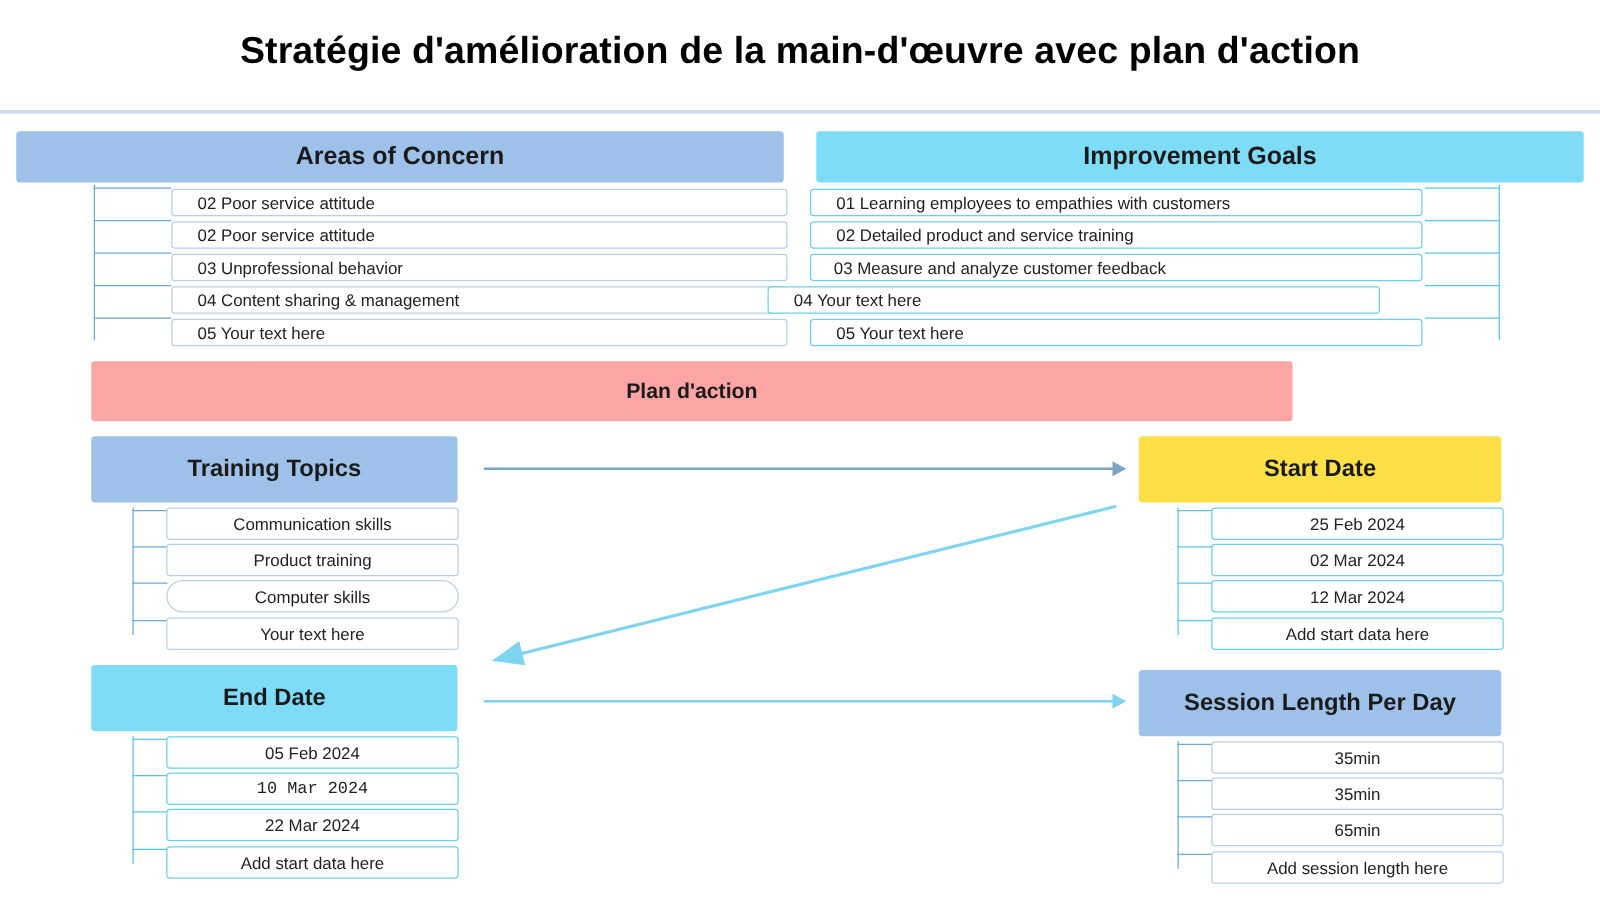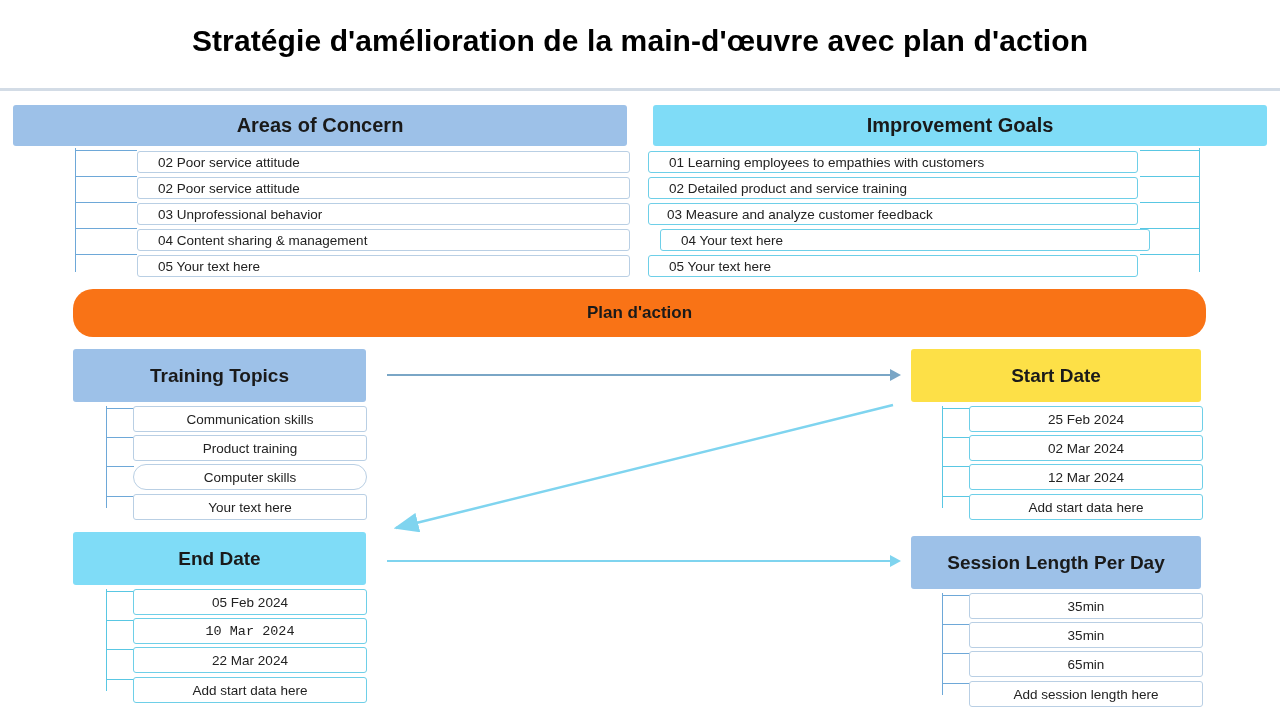--- a/index.html
+++ b/index.html
@@ -48,21 +48,21 @@
     justify-content: center;
     font-weight: bold;
     color: #1a1a1a;
     border-radius: 3px;
   }
   .hdr-blue  { background: #9dc1e8; }
   .hdr-cyan  { background: #7fdcf7; }
 
   #hdr-concern { left: 13px;  top: 105px; width: 614px; height: 41px; font-size: 20px; }
   #hdr-goals   { left: 653px; top: 105px; width: 614px; height: 41px; font-size: 20px; }
-  #hdr-plan    { left: 73px;  top: 289px; width: 1133px; height: 48px; font-size: 17px; background:#f97316;border-radius:20px; }
+  #hdr-plan    { left: 73px;  top: 289px; width: 961px; height: 48px; font-size: 17px; background:#fca5a5; }
   #hdr-training{ left: 73px;  top: 349px; width: 293px; height: 53px; font-size: 19px; background:#9dc1e8; }
   #hdr-start   { left: 911px; top: 349px; width: 290px; height: 53px; font-size: 19px; background:#fde047; }
   #hdr-end     { left: 73px;  top: 532px; width: 293px; height: 53px; font-size: 19px; background:#7fdcf7; }
   #hdr-session { left: 911px; top: 536px; width: 290px; height: 53px; font-size: 19px; background:#9dc1e8; }
 
   
   .item {
     position: absolute;
     box-sizing: border-box;
     background: #ffffff;
@@ -135,21 +135,21 @@
   <div class="vstub cyan" style="left:1199px; top:148px; height:124px;"></div>
   <div class="stub cyan" style="left:1140px; top:150px; width:60px;"></div>
   <div class="stub cyan" style="left:1140px; top:176px; width:60px;"></div>
   <div class="stub cyan" style="left:1140px; top:202px; width:60px;"></div>
   <div class="stub cyan" style="left:1140px; top:228px; width:60px;"></div>
   <div class="stub cyan" style="left:1140px; top:254px; width:60px;"></div>
 
   <div class="item cyan" style="left:648px; top:151px; width:490px; height:22px;">01 Learning employees to empathies with customers</div>
   <div class="item cyan" style="left:648px; top:177px; width:490px; height:22px;">02 Detailed product and service training</div>
   <div class="item cyan" style="left:648px; top:203px; width:490px; height:22px;padding-left:18px;">03 Measure and analyze customer feedback</div>
-  <div class="item cyan" style="left:660px; top:229px; width:490px; height:22px;">04 Your text here</div>
+  <div class="item cyan" style="left:614px; top:229px; width:490px; height:22px;">04 Your text here</div>
   <div class="item cyan" style="left:648px; top:255px; width:490px; height:22px;">05 Your text here</div>
 
   <div class="hdr" id="hdr-plan">Plan d'action</div>
 
   <div class="hdr" id="hdr-training">Training Topics</div>
   <div class="vstub" style="left:106px; top:406px; height:102px;"></div>
   <div class="stub" style="left:106px; top:408px; width:28px;"></div>
   <div class="stub" style="left:106px; top:437px; width:28px;"></div>
   <div class="stub" style="left:106px; top:466px; width:28px;"></div>
   <div class="stub" style="left:106px; top:496px; width:28px;"></div>

